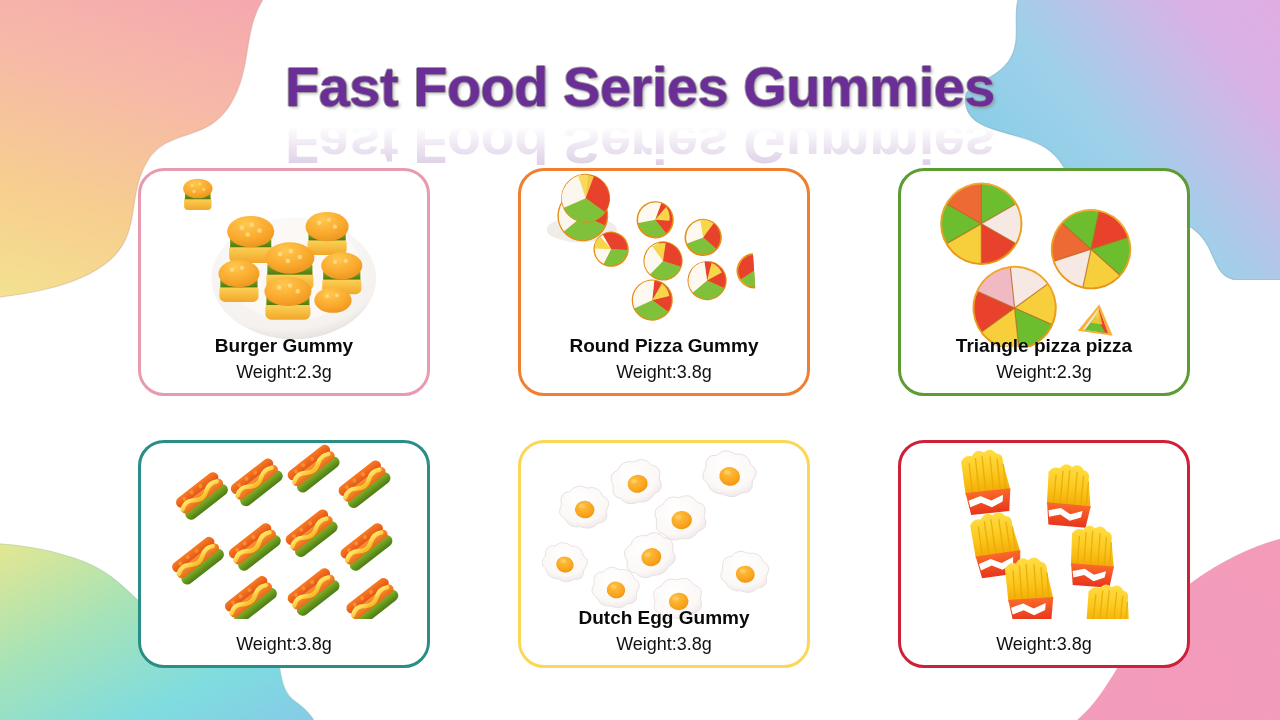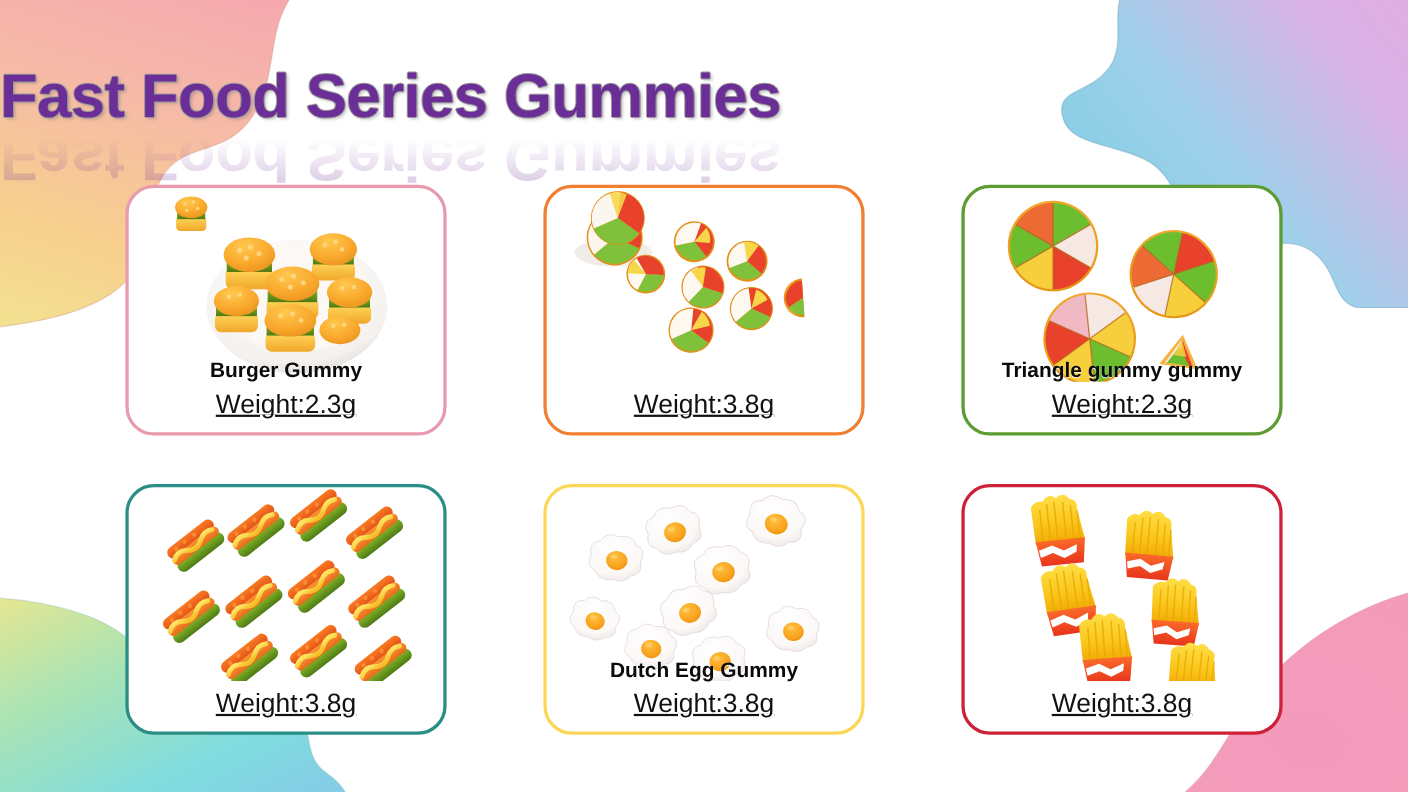--- a/index.html
+++ b/index.html
@@ -14,21 +14,21 @@
   .blob { position:absolute; pointer-events:none; }
 
   #blob-tl { left:-90px; top:-140px; width:430px; height:440px; }
   #blob-tr { right:-60px; top:-120px; width:380px; height:400px; }
   #blob-bl { left:-80px; bottom:-120px; width:400px; height:350px; }
   #blob-br { right:-70px; bottom:-130px; width:400px; height:360px; }
 
   
   .title-wrap {
     position:absolute; top:58px; left:0; width:100%;
-    text-align:left; z-index:5;
+    text-align:center; z-index:5;
   }
   .title {
     font-size:56px;
     font-weight:bold;
     color:#6B2D96;
     letter-spacing:-0.5px;
     line-height:1.02;
     text-shadow:
       1px 0 0 #9a9a9a, -1px 0 0 #9a9a9a,
       0 1px 0 #9a9a9a, 0 -1px 0 #9a9a9a,
@@ -43,21 +43,21 @@
     transform:scaleY(-1);
     opacity:.30;
     margin-top:1px;
     -webkit-mask-image:linear-gradient(to top, rgba(0,0,0,0) 18%, rgba(0,0,0,.9) 100%);
     mask-image:linear-gradient(to top, rgba(0,0,0,0) 18%, rgba(0,0,0,.9) 100%);
   }
 
   
   .grid {
     position:absolute;
-    left:114px; top:168px;
+    left:138px; top:168px;
     width:1052px; height:500px;
     display:grid;
     grid-template-columns:292px 292px 292px;
     grid-template-rows:228px 228px;
     column-gap:88px;
     row-gap:44px;
     z-index:4;
   }
   .card {
     position:relative;
@@ -77,26 +77,25 @@
     text-align:center;
   }
   .pname {
     font-size:19px;
     font-weight:bold;
     color:#0a0a0a;
     line-height:1.25;
     text-shadow:0 1px 1px rgba(255,255,255,.9);
   }
   .pweight {
-    font-size:24px;
+    font-size:18px;
     color:#111;
     line-height:1.4;
     margin-top:2px;
     text-shadow:0 1px 1px rgba(255,255,255,.9);
-    text-decoration:underline;
   }
 
   
   .photo svg { width:100%; height:100%; display:block; }
 </style>
 </head>
 <body>
 
 <svg class="blob" id="blob-tl" viewBox="0 0 430 440">
   <defs>
@@ -340,20 +339,21 @@
 
           <g transform="translate(238,100) rotate(-4)">
             <path d="M0,-18 A18,18 0 0,0 0,18 Z" fill="url(#pzCrust)"></path>
             <path d="M0,0 L0,-16 A16,16 0 0,0 -14,8 Z" fill="#E8422C"></path>
             <path d="M0,0 L-14,8 A16,16 0 0,0 0,16 Z" fill="#7FC13B"></path>
           </g>
         </g>
       </svg>
     </div>
     <div class="caption">
+      <div class="pname">Round Pizza Gummy</div>
       <div class="pweight">Weight:3.8g</div>
     </div>
   </div>
 
   <div class="card" style="border-color: rgb(93, 155, 51);">
     <div class="photo">
       <svg viewBox="0 0 292 176">
         <defs>
           <radialGradient id="tpC" cx="0.5" cy="0.45" r="0.55">
             <stop offset="70%" stop-color="#F7B23A"></stop>
@@ -418,21 +418,21 @@
         <g transform="translate(200,152) rotate(8)">
           <path d="M0,-18 L18,12 L-18,12 Z" fill="#F7B23A"></path>
           <path d="M0,-14 L13,10 L-13,10 Z" fill="#F6E9E4"></path>
           <path d="M0,-14 L13,10 L2,10 Z" fill="#E8422C"></path>
           <path d="M-2,-6 L10,10 L-11,10 Z" fill="#6DBE2F"></path>
           <path d="M0,-13 L6,2 L-6,2 Z" fill="#F7CE3C" opacity=".85"></path>
         </g>
       </svg>
     </div>
     <div class="caption">
-      <div class="pname">Triangle gummy gummy</div>
+      <div class="pname">Triangle pizza pizza</div>
       <div class="pweight">Weight:2.3g</div>
     </div>
   </div>
 
   <div class="card" style="border-color: rgb(42, 142, 134);">
     <div class="photo">
       <svg viewBox="0 0 292 176">
         <defs>
           <linearGradient id="hdBunT" x1="0" y1="0" x2="0" y2="1">
             <stop offset="0%" stop-color="#F97B22"></stop>

